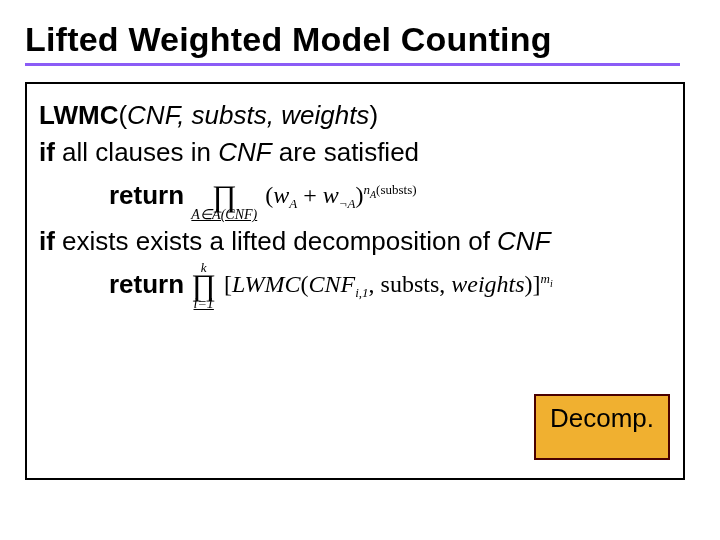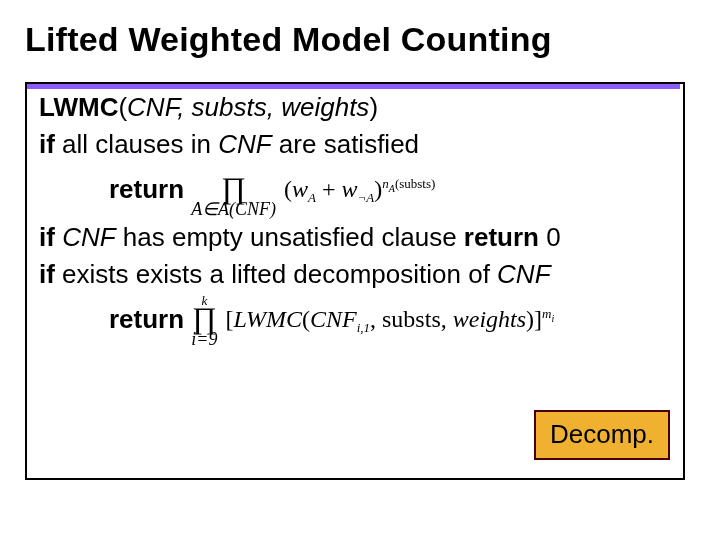--- a/index.html
+++ b/index.html
@@ -15,35 +15,35 @@
     position: relative;
     width: 720px;
     height: 540px;
     box-sizing: border-box;
   }
   .title-line {
     position: absolute;
     left: 25px;
     right: 40px;
     top: 20px;
-    padding-bottom: 24px;
-    border-bottom: 6px solid #8b5cf6;
+    padding-bottom: 4px;
+    border-bottom: 3px solid #8b5cf6;
   }
   .title-text {
     font-size: 34px;
     font-weight: bold;
     letter-spacing: 0.2px;
   }
   .content {
     position: absolute;
     left: 25px;
     right: 35px;
     top: 82px;
     bottom: 60px;
-    padding: 4px 12px 12px 12px;
+    padding: 12px 12px 12px 12px;
     border: 2px solid #000000;
     font-size: 26px;
     line-height: 1.35;
   }
   .bold { font-weight: bold; }
   .ital { font-style: italic; }
   .indent1 { }
   .indent2 { margin-left: 70px; }
   .row { margin-top: 2px; }
   .math {
@@ -62,23 +62,24 @@
     text-align: center;
     line-height: 1;
     margin-right: 2px;
   }
   .prod .sym {
     font-size: 30px;
     line-height: 28px;
     display: block;
   }
   .prod .sub {
-    font-size: 18px;
+    font-size: 14px;
     display: block;
     margin-top: -2px;
+    text-decoration: underline;
   }
   .prod .sup {
     font-size: 13px;
     display: block;
     margin-bottom: -2px;
     height: 12px;
   }
   .msub {
     font-size: 13px;
     vertical-align: sub;
@@ -89,21 +90,21 @@
     vertical-align: super;
     font-style: italic;
     text-align: right;
   }
   .decomp-box {
     position: absolute;
     right: 50px;
     bottom: 80px;
     border: 2px solid #4a0000;
     background: #f0b030;
-    padding: 6px 14px 8px 14px;
+    padding: 6px 14px 24px 14px;
     font-size: 26px;
     text-align: center;
     line-height: 1.25;
   }
 </style>
 </head>
 <body>
 
 <div class="slide">
 
@@ -126,35 +127,32 @@
       <span class="math">
         <span class="prod">
           <span class="sup">&nbsp;</span>
           <span class="sym">∏</span>
           <span class="sub it">A∈A(CNF)</span>
         </span>
         <span class="rm">(</span><span class="it">w</span><span class="msub">A</span><span class="rm"> + </span><span class="it">w</span><span class="msub">¬A</span><span class="rm">)</span><span class="msup"><span class="it">n</span><span style="font-size:10px; vertical-align:sub;">A</span><span class="rm">(substs)</span></span>
       </span>
     </div>
 
-    <div class="row indent1">
-      <span class="bold">if</span><span> </span><span class="ital">CNF</span><span> has empty unsatisfied clause </span><span class="bold">return</span><span> 0</span>
-    </div>
 
     <div class="row indent1">
       <span class="bold">if</span><span> exists exists a lifted decomposition of </span><span class="ital">CNF</span>
     </div>
 
     <div class="row indent2">
       <span class="bold">return</span>
       <span class="math">
         <span class="prod">
           <span class="sup it">k</span>
           <span class="sym">∏</span>
-          <span class="sub it">i=9</span>
+          <span class="sub it">i=1</span>
         </span>
         <span class="rm">[</span><span class="it">LWMC</span><span class="rm">(</span><span class="it">CNF</span><span class="msub">i,1</span><span class="rm">, </span><span class="rm">substs</span><span class="rm">, </span><span class="it">weights</span><span class="rm">)</span><span class="rm">]</span><span class="msup"><span class="it">m</span><span style="font-size:10px; vertical-align:sub;">i</span></span>
       </span>
     </div>
 
   </div>
 
   <div class="decomp-box">
     <div>Decomp.</div>
   </div>

